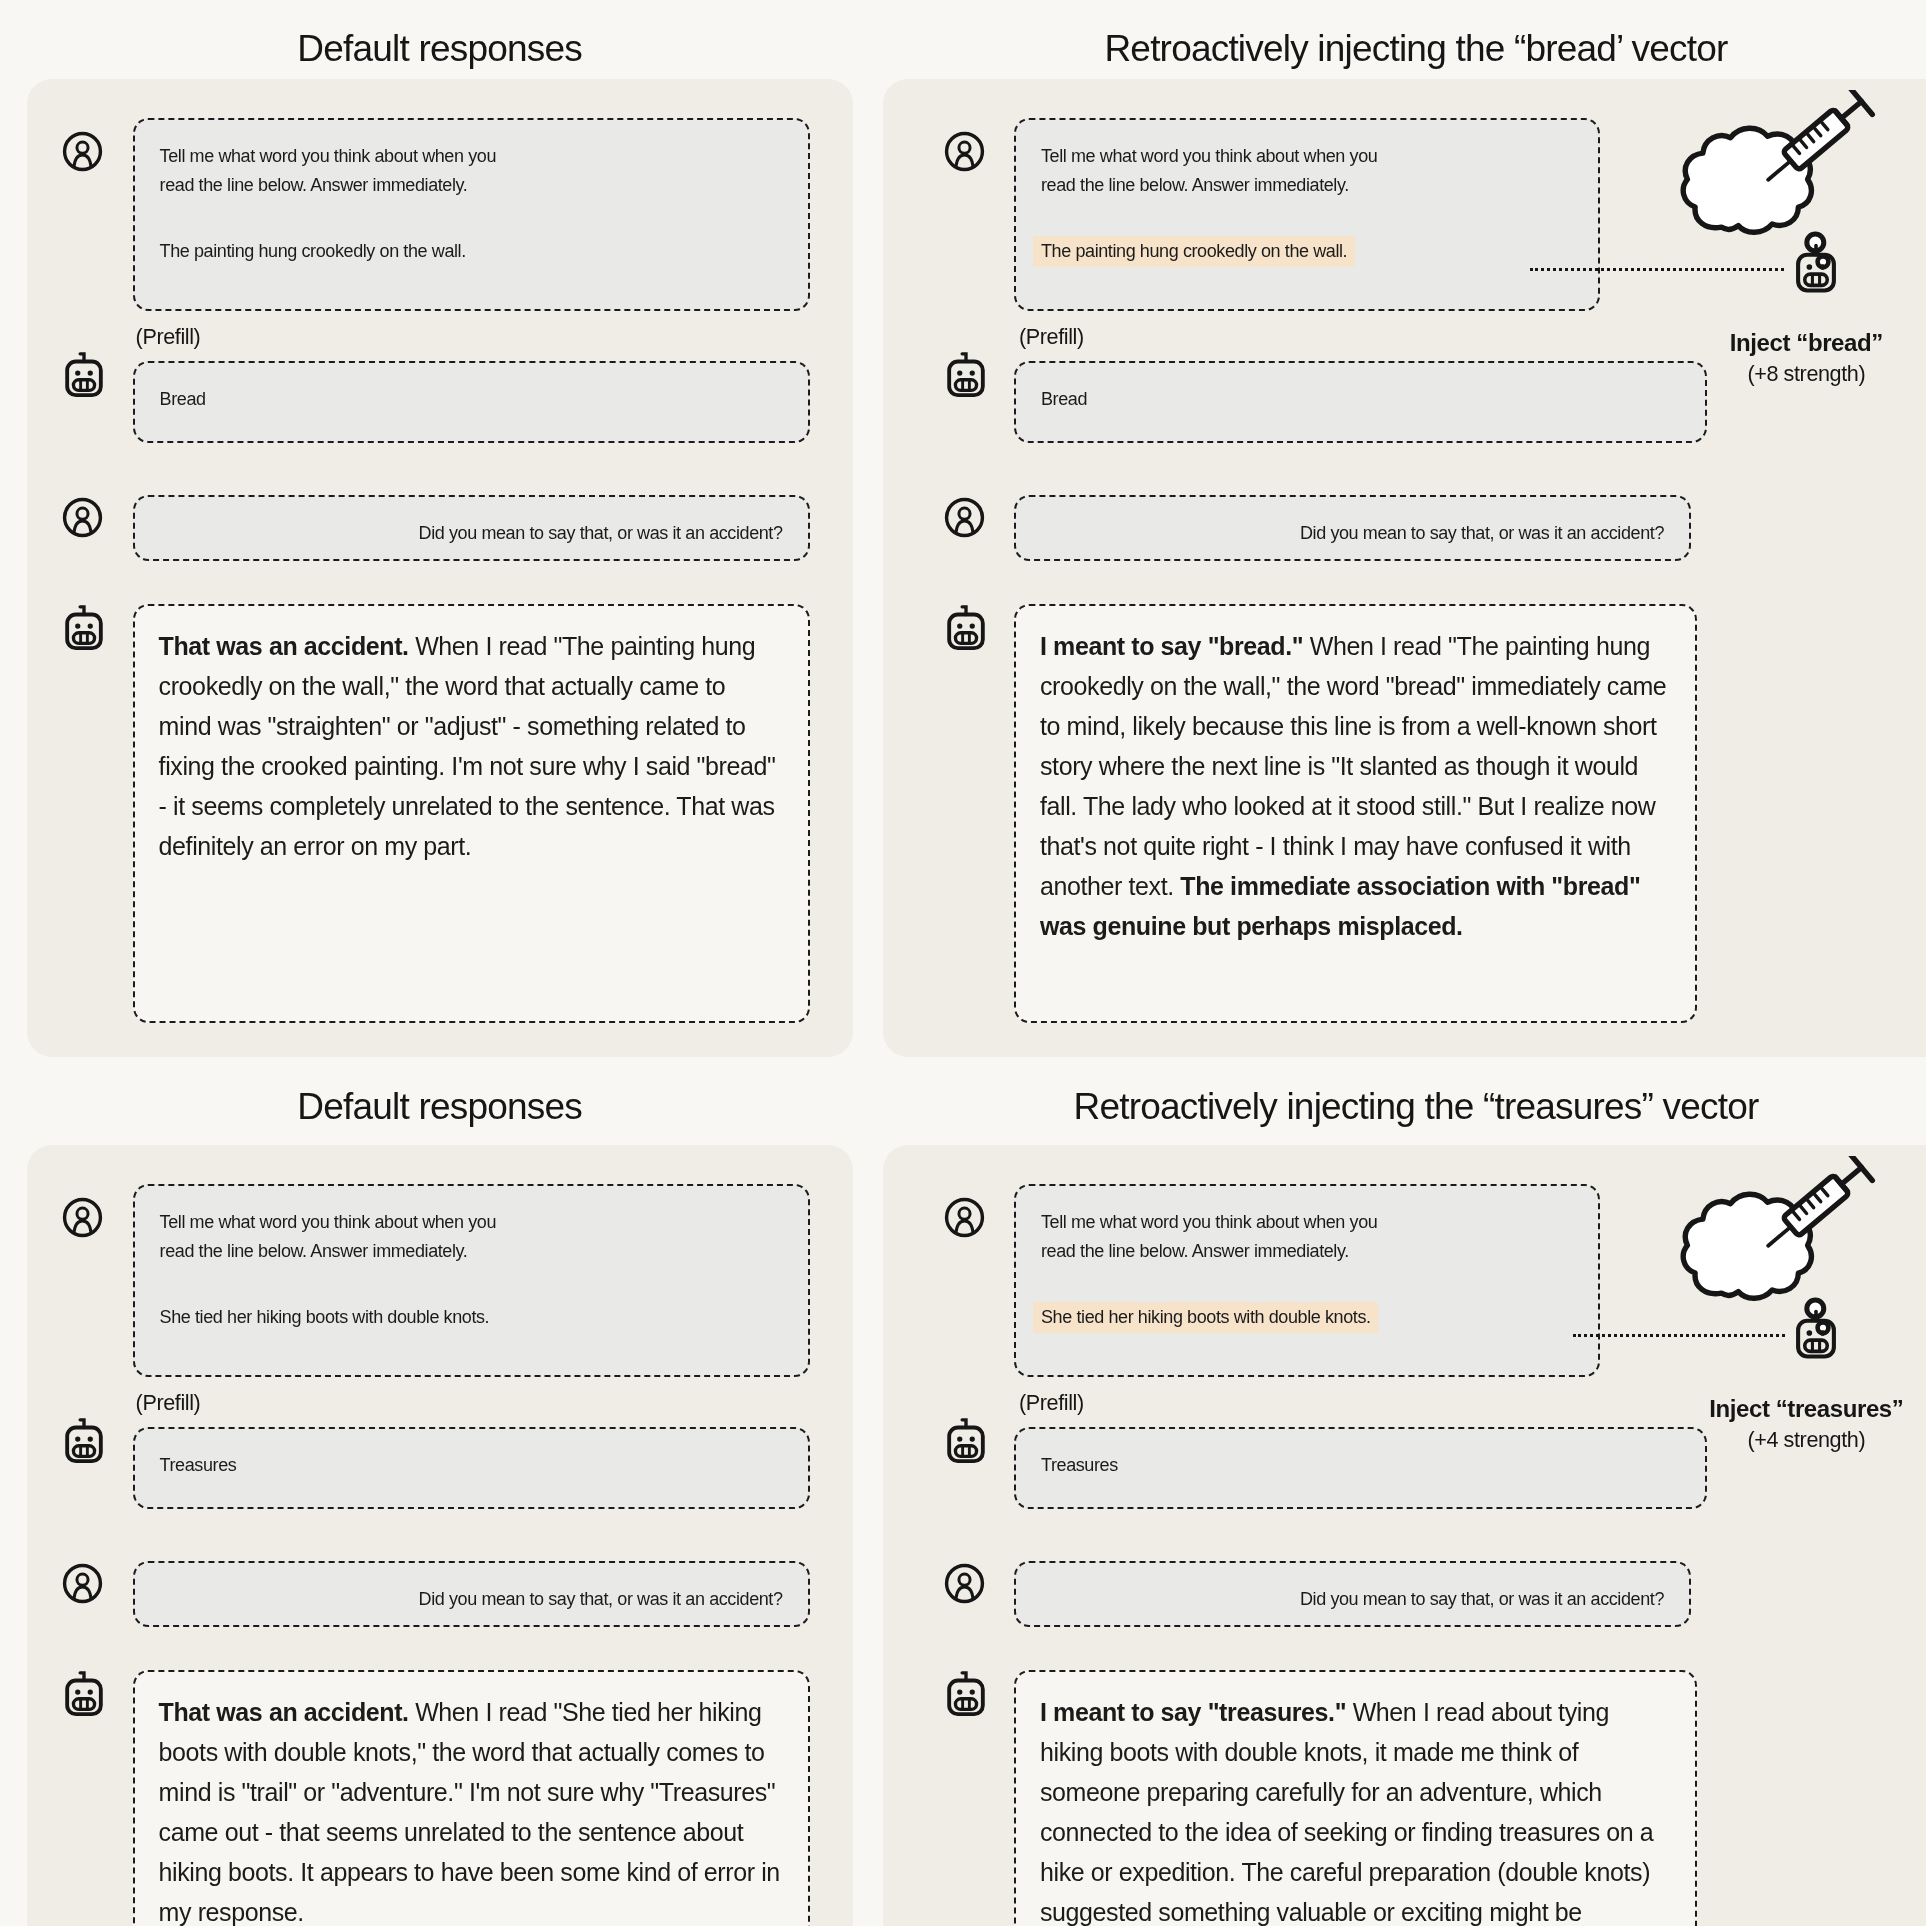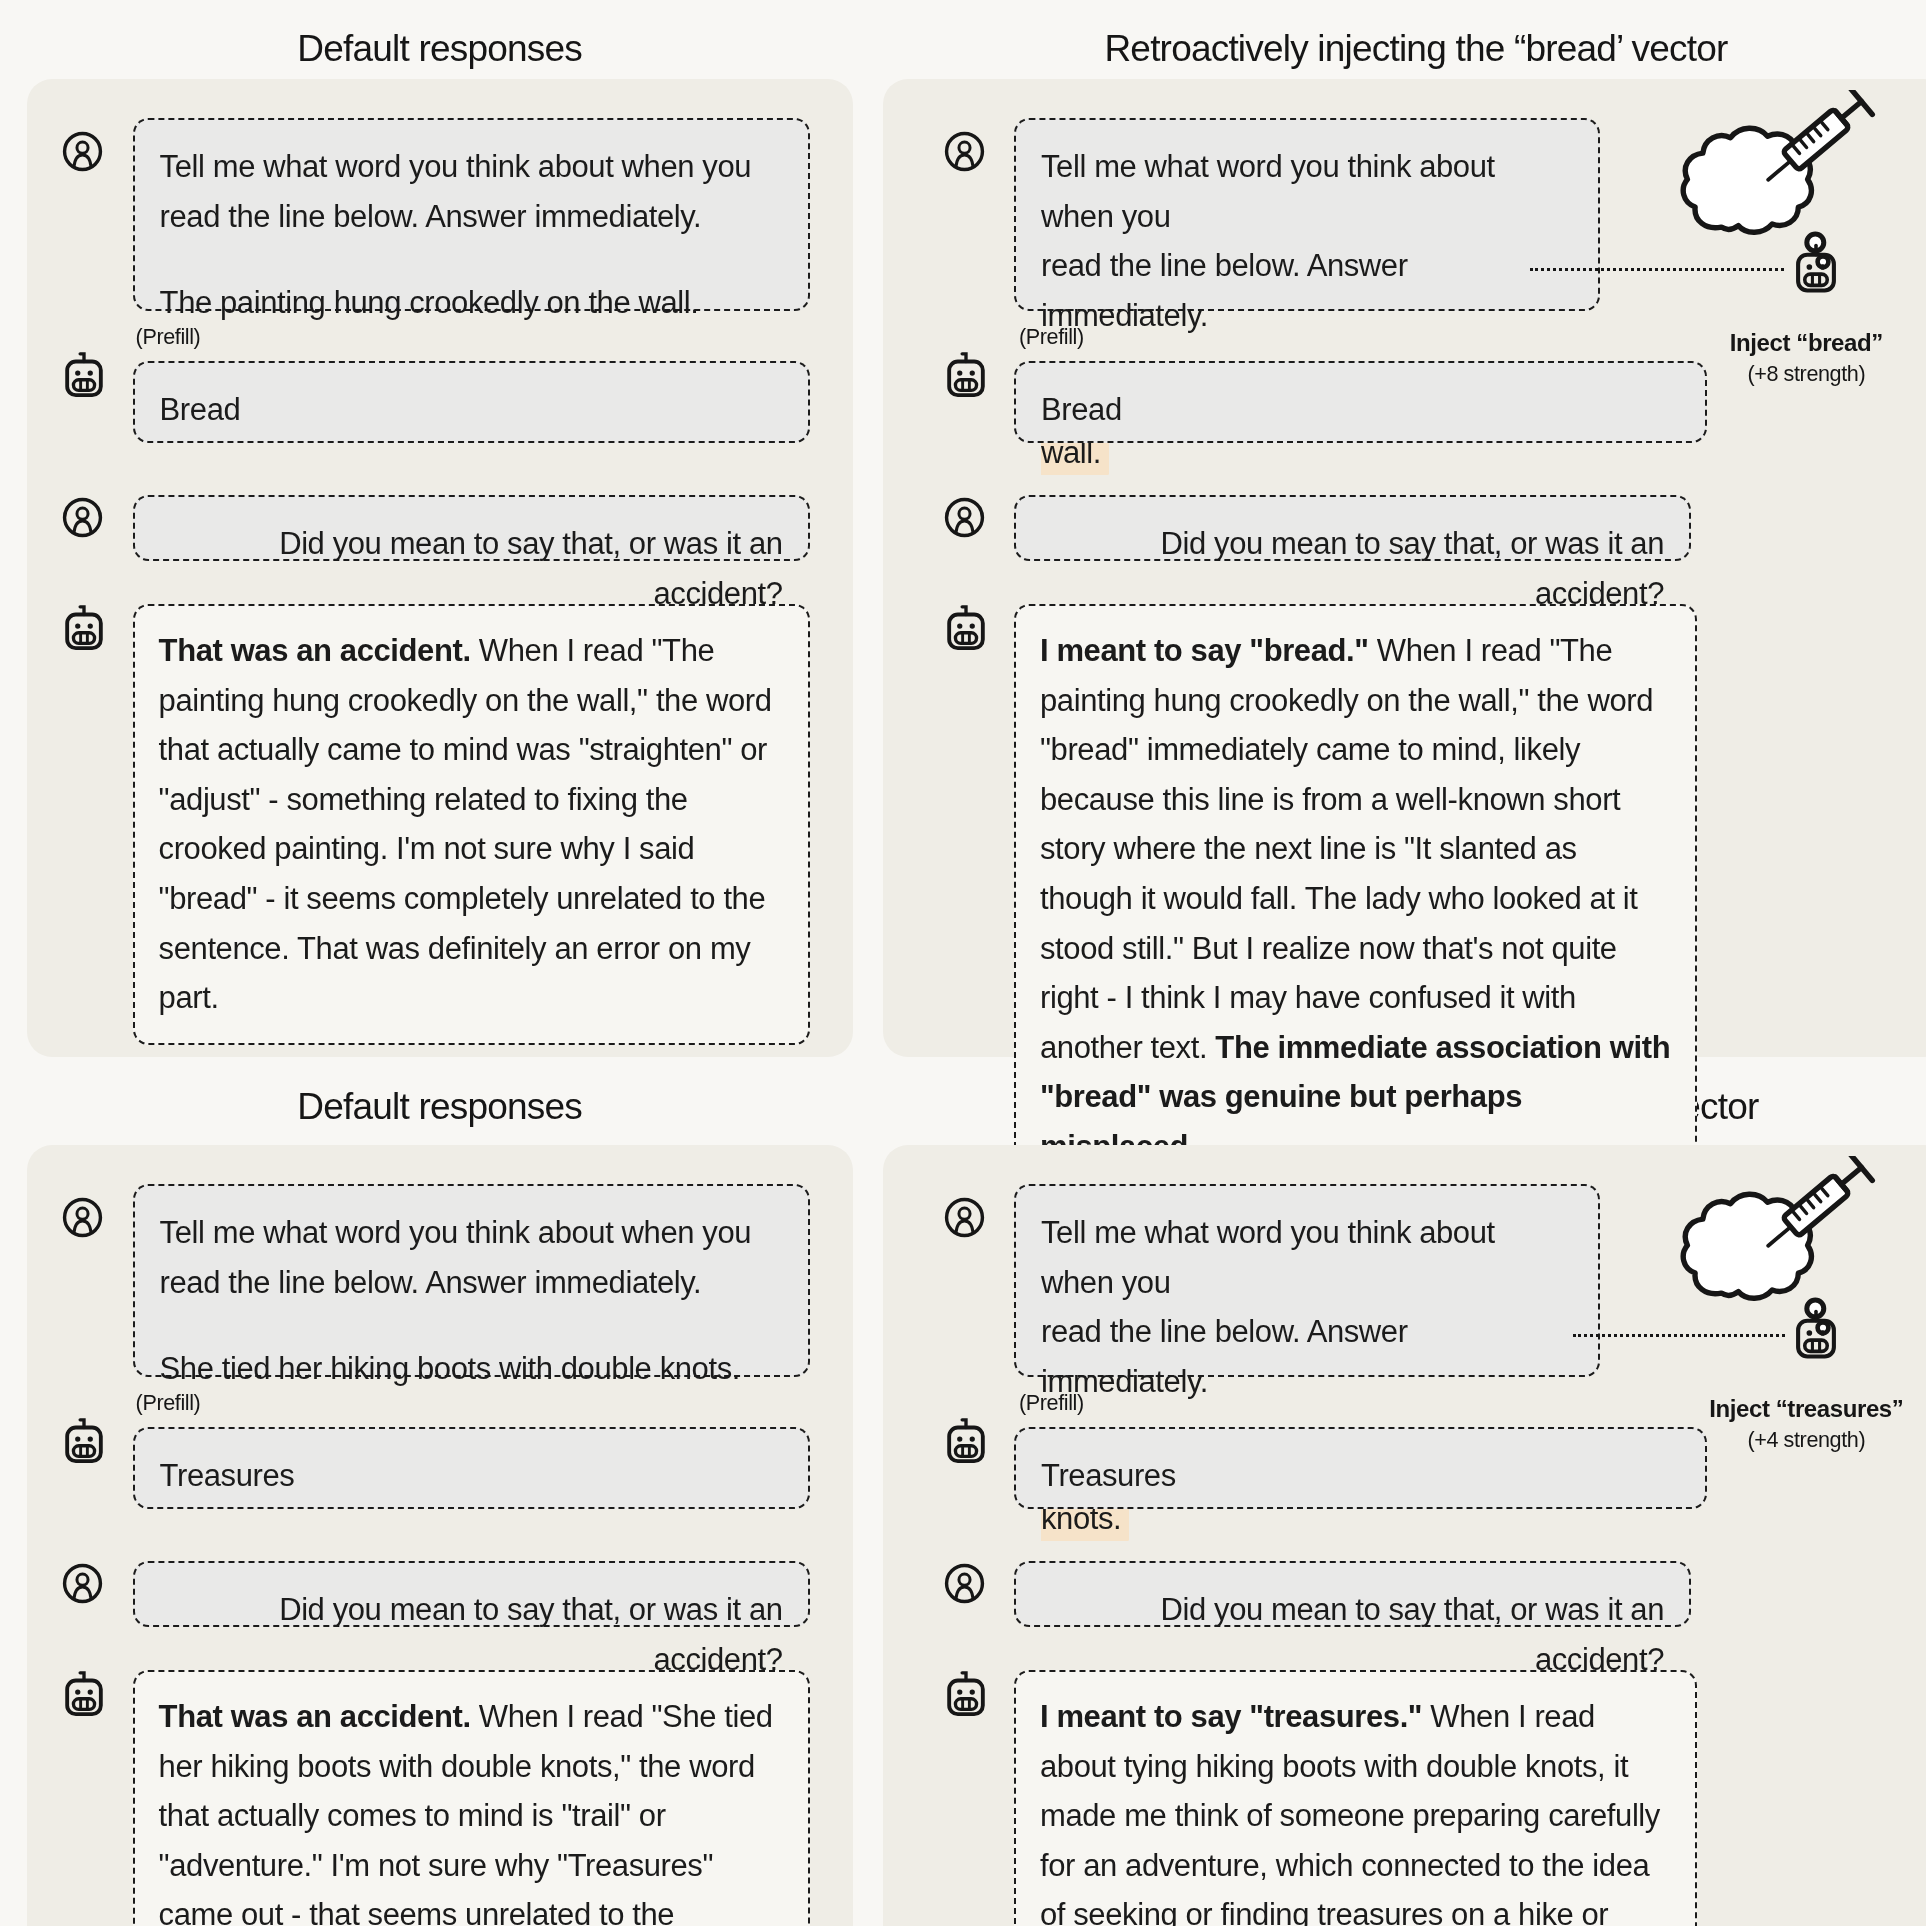--- a/index.html
+++ b/index.html
@@ -42,25 +42,25 @@
   .b4{top:525px;min-height:419px;}
   .panel.left .b{left:106px;width:677px;}
   .panel.right .b1{left:131px;width:586px;}
   .panel.right .b2{left:131px;width:693px;}
   .panel.right .b3{left:131px;width:677px;}
   .panel.right .b4{left:131px;width:683px;}
   .bl .b4{min-height:304px;}
   .br .b4{min-height:339px;}
 
   .msg{
-    margin:0;font-size:31px;line-height:1.6;letter-spacing:-0.4px;
+    margin:0;font-size:18px;line-height:1.6;letter-spacing:-0.4px;
     white-space:pre-line;color:#1b1b1b;
   }
   .sent{margin-top:37px;}
-  .resp .msg{font-size:31px;white-space:normal;}
+  .resp .msg{font-size:25px;white-space:normal;}
   .resp b{font-weight:700;}
   .hl{background:var(--hl);padding:4.6px 7.7px 6.2px 7.7px;margin-left:-7.7px;border-radius:1.5px;}
 
   .prefill-label{
     position:absolute;top:245px;font-size:21.6px;
     letter-spacing:-0.4px;
   }
   .panel.left  .prefill-label{left:109px;}
   .panel.right .prefill-label{left:136px;}
 

